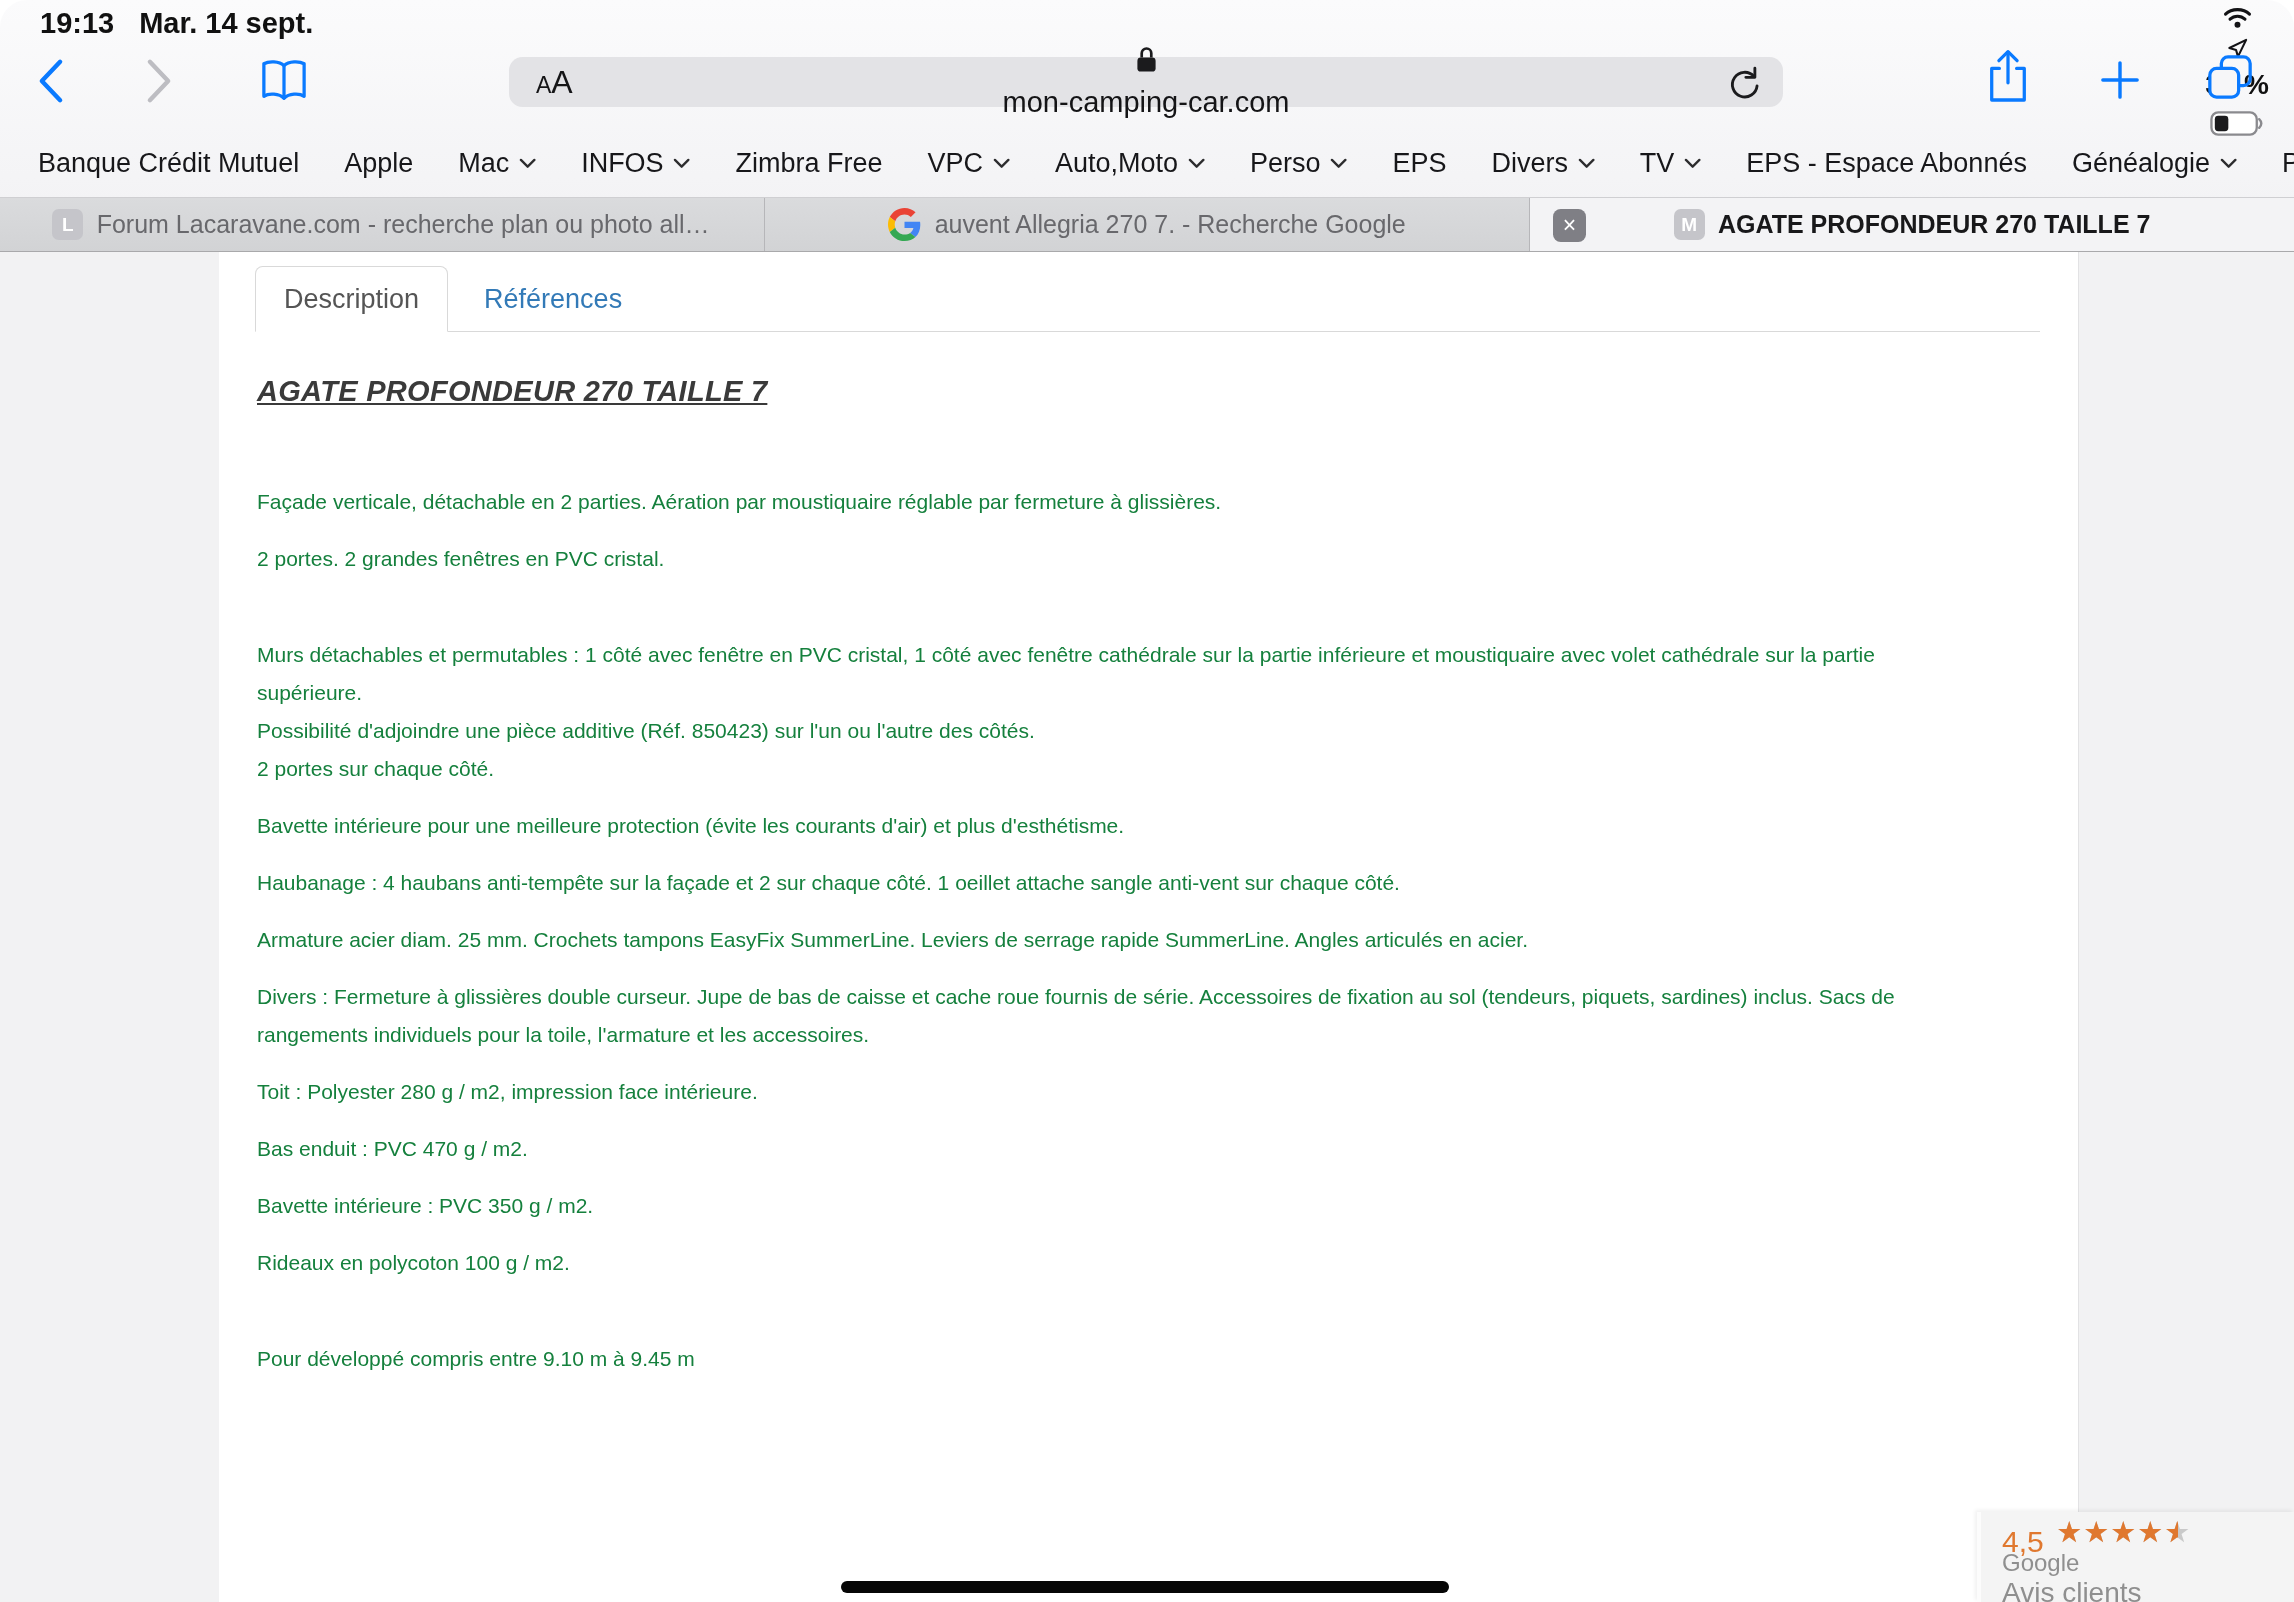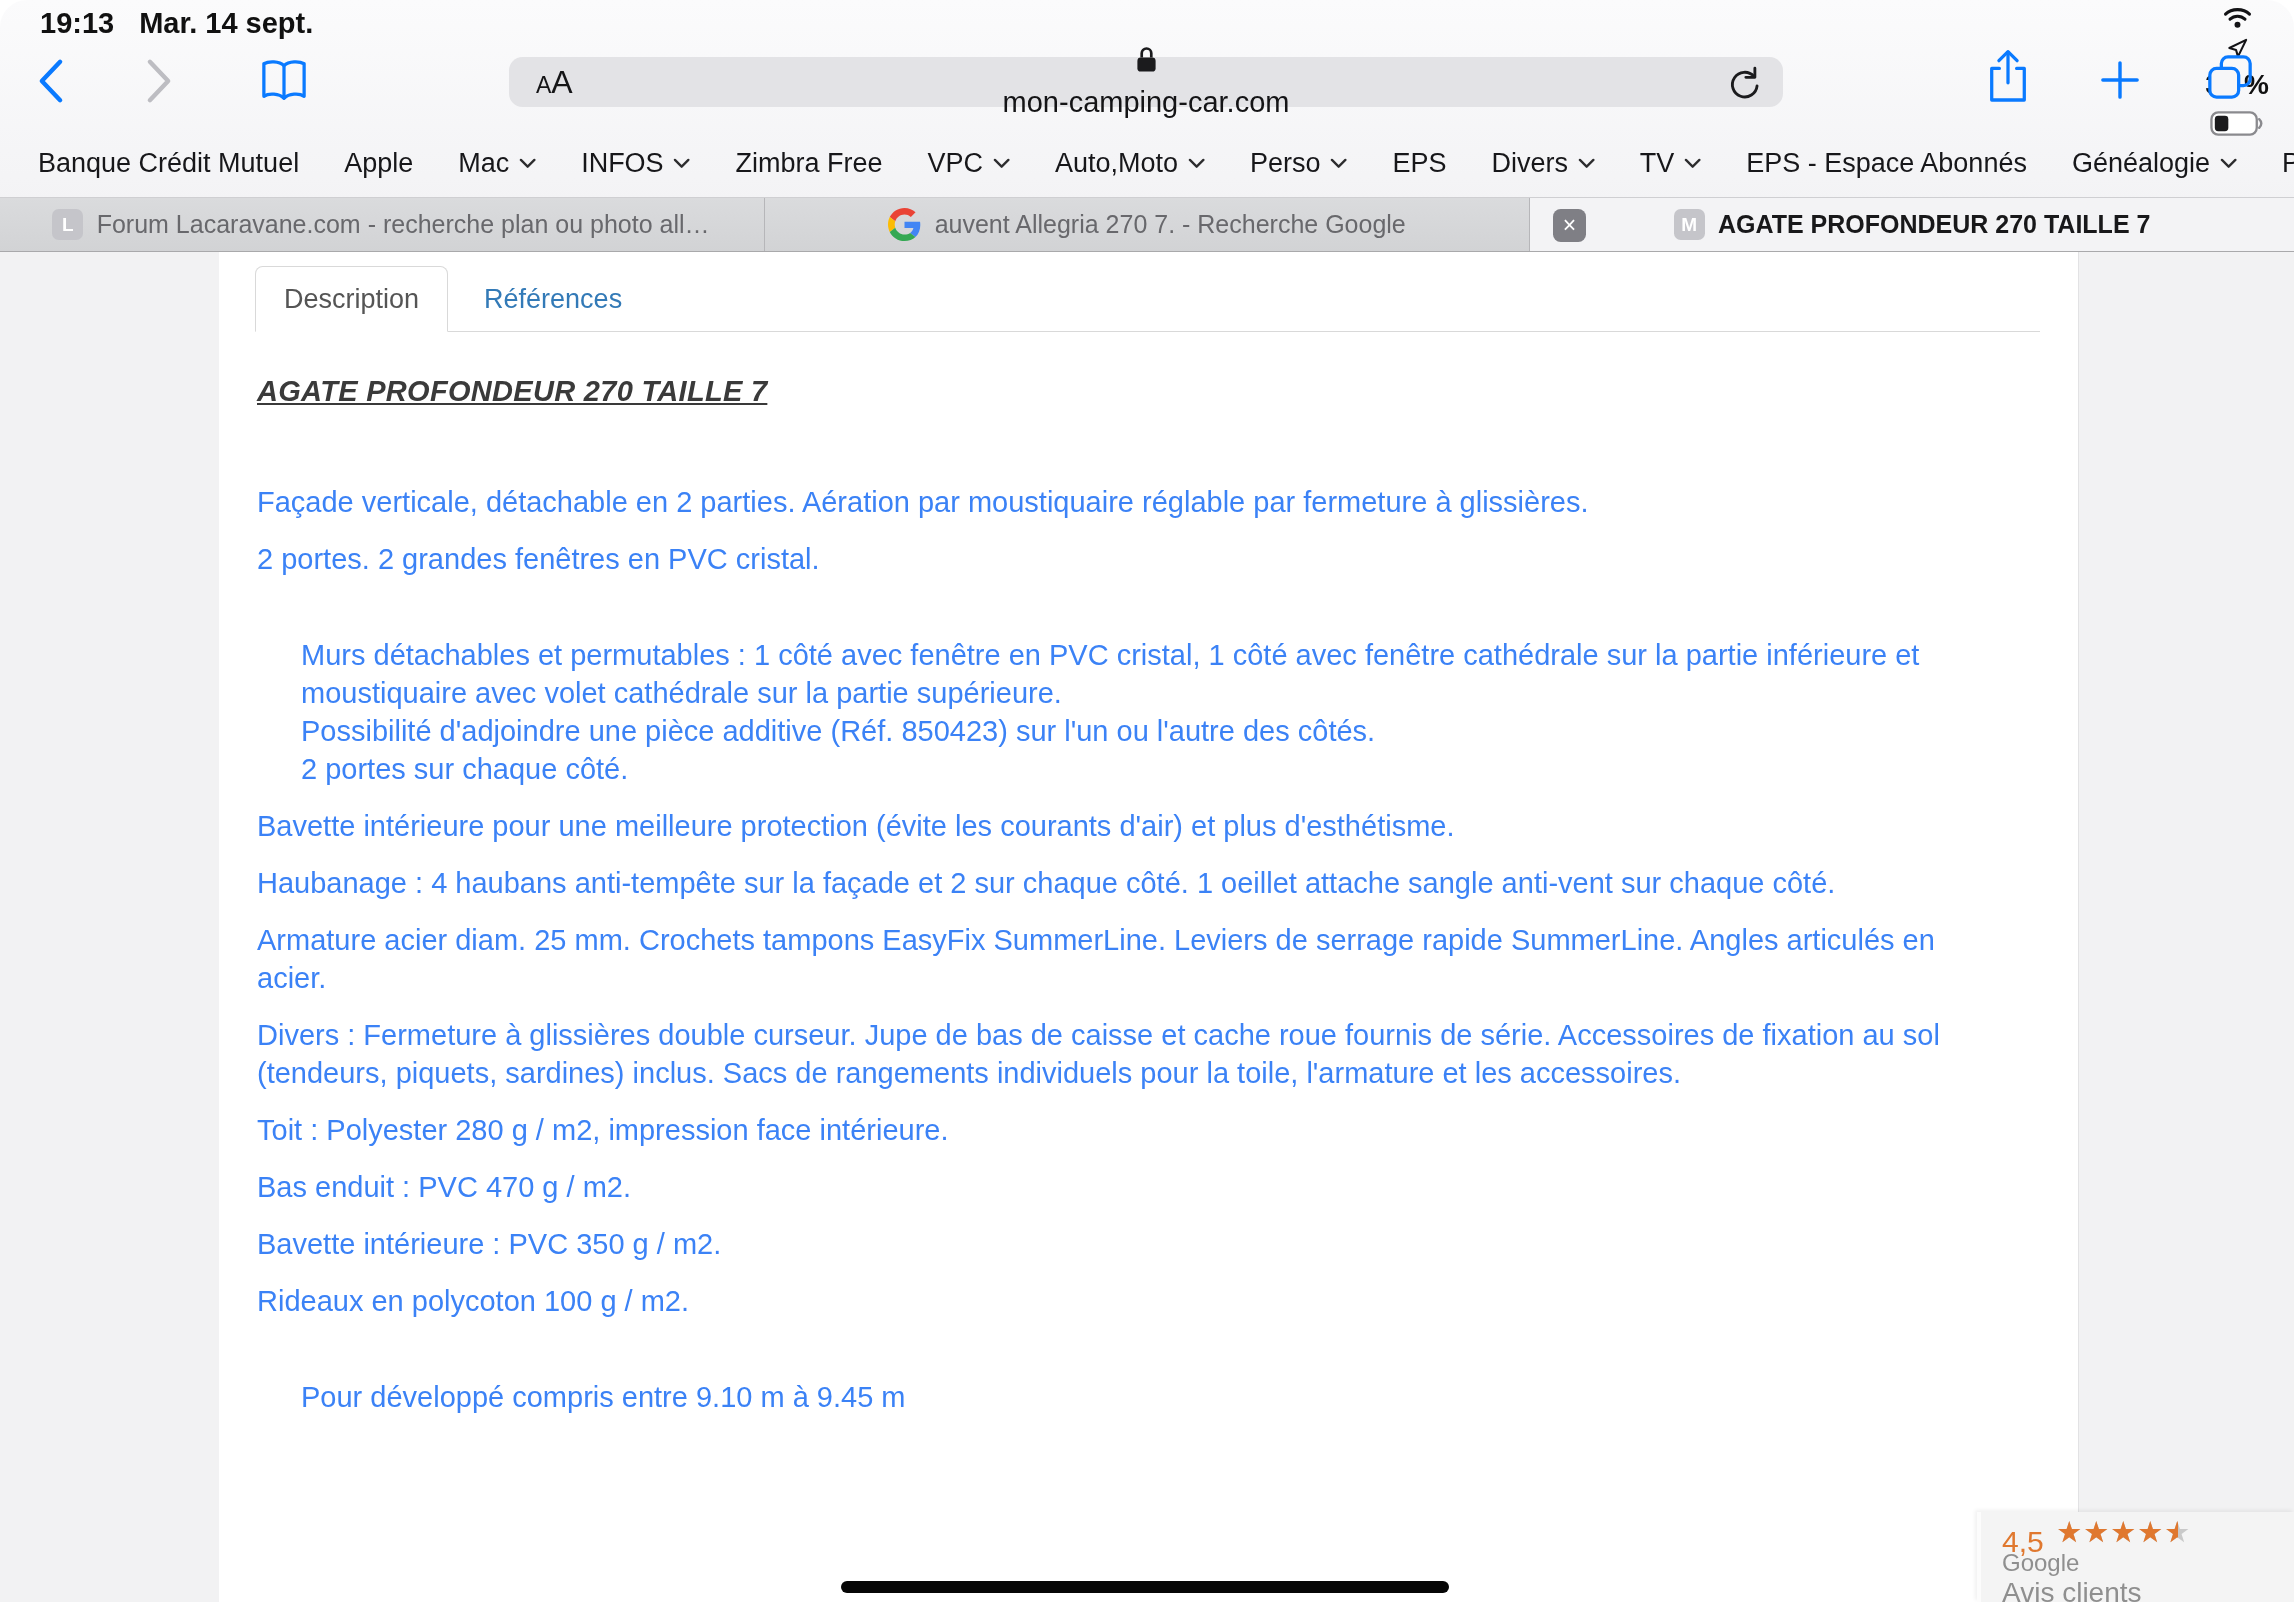--- a/index.html
+++ b/index.html
@@ -53,23 +53,23 @@
   .sheet-inner{margin:14.4px 38px 0 36px;}
 
   .nav-tabs{border-bottom:1px solid #d9d9d9;}
   .tab-pill{display:inline-block;padding:16.3px 28px;font-size:27px;color:#555;background:#fff;
             border:1px solid #d9d9d9;border-bottom:1px solid #fff;border-radius:7.7px 7.7px 0 0;
             margin-bottom:-1px;cursor:pointer;}
   .tab-link{display:inline-block;padding:16.3px 29px 16.3px 36px;font-size:27px;color:#337ab7;cursor:pointer;}
 
   .doc-title{margin:43px 38px 0;font-size:29px;font-weight:700;font-style:italic;
              text-decoration:underline;color:#3a3a3a;letter-spacing:0.3px;}
-  .paragraphs{margin:75px 38px 0;width:1686px;font-size:29px;line-height:38px;color:#3b82f6;}
+  .paragraphs{margin:75px 38px 0;width:1686px;font-size:21px;line-height:38px;color:#15803d;}
   .paragraphs p{margin:0 0 19px;white-space:pre-line;}
-  .paragraphs p.gap-top{margin-top:58px;margin-left:44px;}
+  .paragraphs p.gap-top{margin-top:58px;}
 
   
   .review-badge{position:absolute;right:0;bottom:0;width:317px;height:90px;background:#f4f4f4;
                 border-left:4.8px solid #fcfcfc;box-shadow:-1.9px -1.9px 3.8px rgba(0,0,0,.06);
                 padding:4.8px 0 0 21px;box-sizing:border-box;cursor:pointer;}
   .score-row{display:flex;align-items:center;gap:12.5px;height:31px;}
   .score{font-size:30px;color:#e0782f;margin-top:20px;}
   .stars{position:relative;display:inline-block;font-size:29px;line-height:29px;letter-spacing:1px;color:#c9c9c9;}
   .stars-fill{position:absolute;left:0;top:0;overflow:hidden;white-space:nowrap;color:#e0782f;}
   .provider{font-size:24px;font-weight:400;color:#8f8f8f;line-height:30px;}

